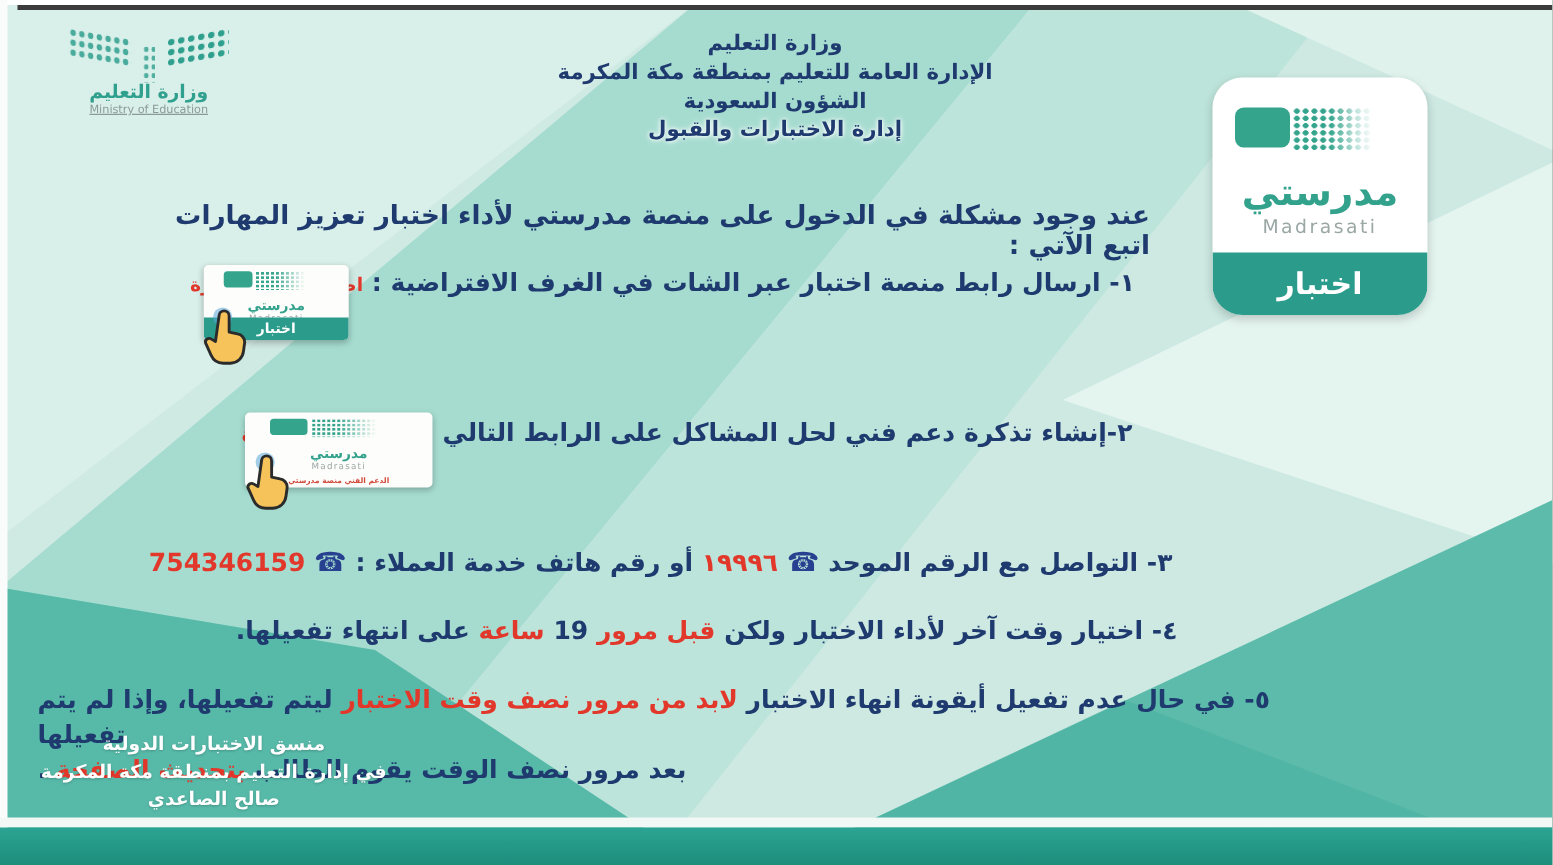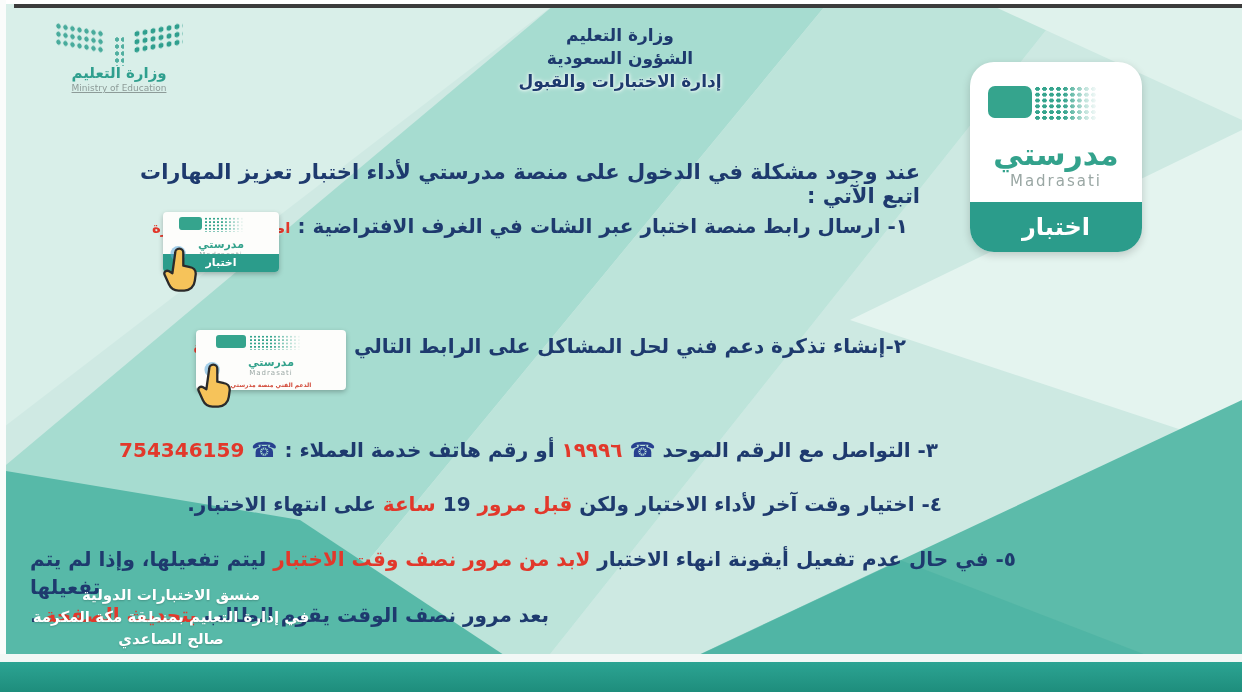--- a/index.html
+++ b/index.html
@@ -124,20 +124,21 @@
       <div class="wing left"></div>
       <div class="wing-center"></div>
       <div class="wing right"></div>
     </div>
     <div class="ministry-ar">وزارة التعليم</div>
     <div class="ministry-en">Ministry of Education</div>
   </div>
 
   <div class="letterhead">
     <div>وزارة التعليم</div>
+    <div>الإدارة العامة للتعليم بمنطقة مكة المكرمة</div>
     <div>الشؤون السعودية</div>
     <div class="lh5">إدارة الاختبارات والقبول</div>
   </div>
 
   <div class="mcard">
     <div class="mcard-logo">
       <div class="bubble"></div>
       <div class="matrix"></div>
     </div>
     <div class="mcard-ar">مدرستي</div>
@@ -194,21 +195,21 @@
     <span> أو  رقم هاتف خدمة العملاء : </span>
     <span class="phone">☎</span>
     <span class="red">754346159</span>
   </div>
 
   <div class="item item4">
     <span>٤- اختيار وقت آخر لأداء الاختبار ولكن </span>
     <span class="red">قبل مرور </span>
     <span>19</span>
     <span class="red"> ساعة</span>
-    <span> على انتهاء الاختبار.</span>
+    <span> على انتهاء تفعيلها.</span>
   </div>
 
   <div class="item5">
     <div>
       <span>٥- في حال عدم تفعيل أيقونة انهاء الاختبار </span>
       <span class="red">لابد من مرور نصف وقت الاختبار</span>
       <span> ليتم تفعيلها، وإذا لم يتم تفعيلها</span>
     </div>
     <div>
       <span>بعد مرور نصف الوقت يقوم الطالب </span>

